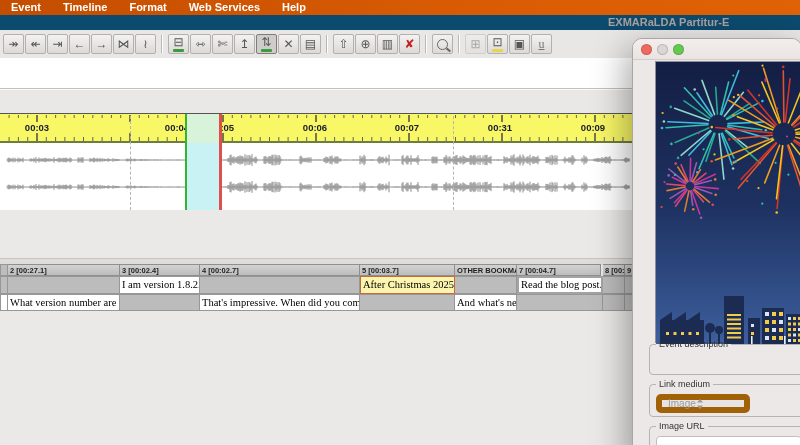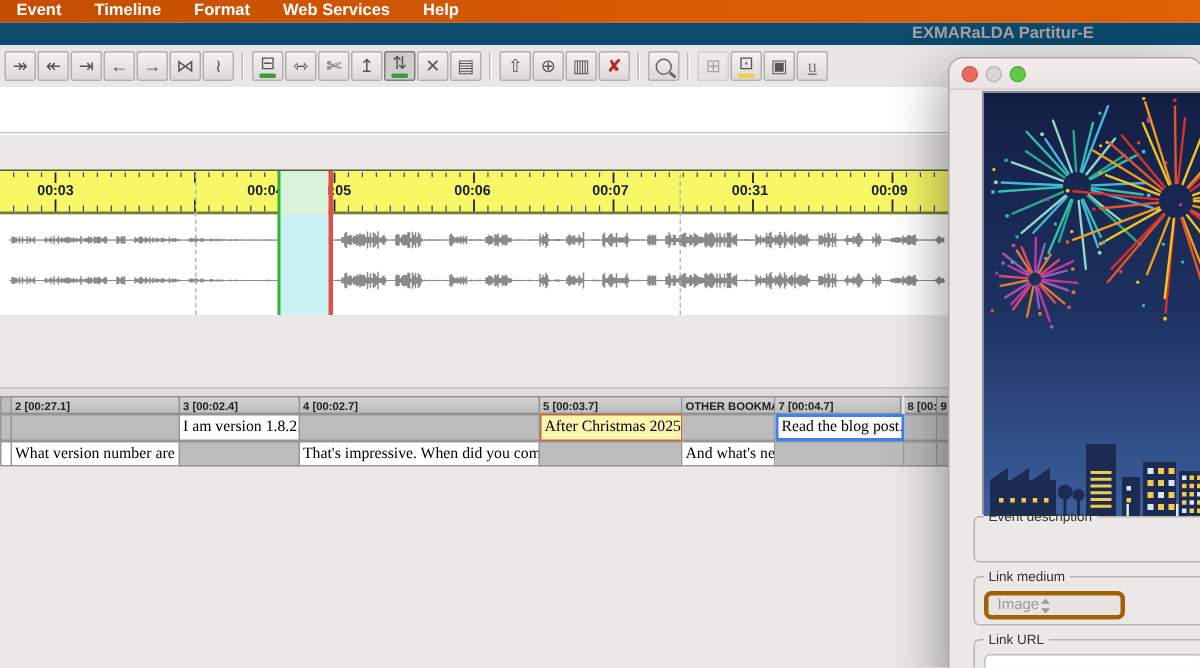--- a/index.html
+++ b/index.html
@@ -47,35 +47,35 @@
 
   
   #grid{left:0;top:264px;width:640px;height:49px;}
   #grid-topstrip{position:absolute;left:0;top:-6px;width:640px;height:6px;background:#dedddc;border-top:1px solid #c6c5c4;}
   .hcell{position:absolute;top:0;height:12px;background:linear-gradient(#d2d2d2,#bdbdbd);border:1px solid #8f8f8f;border-left:none;
          box-sizing:border-box;font-size:7.5px;font-weight:bold;color:#222;line-height:11px;padding-left:2px;white-space:nowrap;overflow:hidden;}
   .cell{position:absolute;box-sizing:border-box;border:1px solid #979797;border-left:none;background:#bcbcbc;
         font-family:"Liberation Serif",serif;font-size:10.5px;color:#000;line-height:15px;padding-left:2px;white-space:nowrap;overflow:hidden;}
   .cell.plain{background:#fff;}
   .cell.bookmark{background:#fcf5ad;border:1.5px solid #c96a3c;}
-  .cell.selected{background:#fff;border:2px solid #3b82f6;line-height:13px;}
+  .cell.selected{background:#fff;border:2px solid #a3a3a3;line-height:13px;}
   .leftcol{position:absolute;left:0;width:8px;box-sizing:border-box;border:1px solid #979797;}
 
   
   #dialog{left:632px;top:38px;width:168px;height:422px;background:#ebe8e7;border:1px solid #aaa6a4;border-radius:10px 10px 0 0;
           box-shadow:-6px 10px 34px rgba(0,0,0,.35);z-index:50;overflow:hidden;}
   #dlg-titlebar{position:absolute;left:0;top:0;width:100%;height:20px;background:linear-gradient(#f3eeec,#e9e4e2);border-bottom:1px solid #d2cdcb;}
   .tlight{position:absolute;top:5px;width:11px;height:11px;border-radius:50%;border:0.5px solid rgba(0,0,0,.15);box-sizing:border-box;}
   #dlg-image{position:absolute;left:22px;top:22px;width:146px;height:282px;border:1px solid #8a8f99;box-sizing:border-box;background:#17264e;}
   fieldset{position:absolute;left:16px;width:170px;margin:0;padding:2px 6px;border:1px solid #b7b3b1;border-radius:4px;}
   legend{font-size:9px;font-weight:normal;color:#333;padding:0 3px;}
   #fs-desc{top:300px;height:30px;}
   #fs-medium{top:340px;height:32px;}
   #fs-url{top:382px;height:40px;}
-  #popup{margin-top:3px;width:94px;height:19px;border:3px solid #a16207;border-radius:5px;background:#e7e4e3;
+  #popup{margin-top:3px;width:94px;height:19px;border:6px solid #a16207;border-radius:5px;background:#e7e4e3;
          display:flex;align-items:center;padding:0 6px;box-sizing:border-box;}
   #popup-label{font-size:10px;color:#9b9b9b;}
   #url-input{margin-top:3px;width:138px;height:16px;border:1px solid #c2bebc;border-radius:4px;background:#fff;font-size:10px;padding:0 3px;}
 </style>
 </head>
 <body>
 
 <div class="abs" id="menubar">
     <div class="menu-item">Event</div>
     <div class="menu-item">Timeline</div>
@@ -579,19 +579,19 @@
     <legend>Link medium</legend>
     <div id="popup">
       <span id="popup-label">Image</span>
       <svg width="8" height="12" viewBox="0 0 8 12">
         <polygon points="4,1 7,4.5 1,4.5" fill="#9b9b9b"></polygon>
           <polygon points="4,11 7,7.5 1,7.5" fill="#9b9b9b"></polygon>
       </svg>
     </div>
   </fieldset>
   <fieldset id="fs-url">
-    <legend>Link URL</legend>
+    <legend>Image URL</legend>
     <input id="url-input" value="" placeholder="" style="">
   </fieldset>
 </div>
 
 <div class="dash-line" style="left: 130px;"></div>
 <div class="dash-line" style="left: 453px;"></div>
 
 </body></html>

